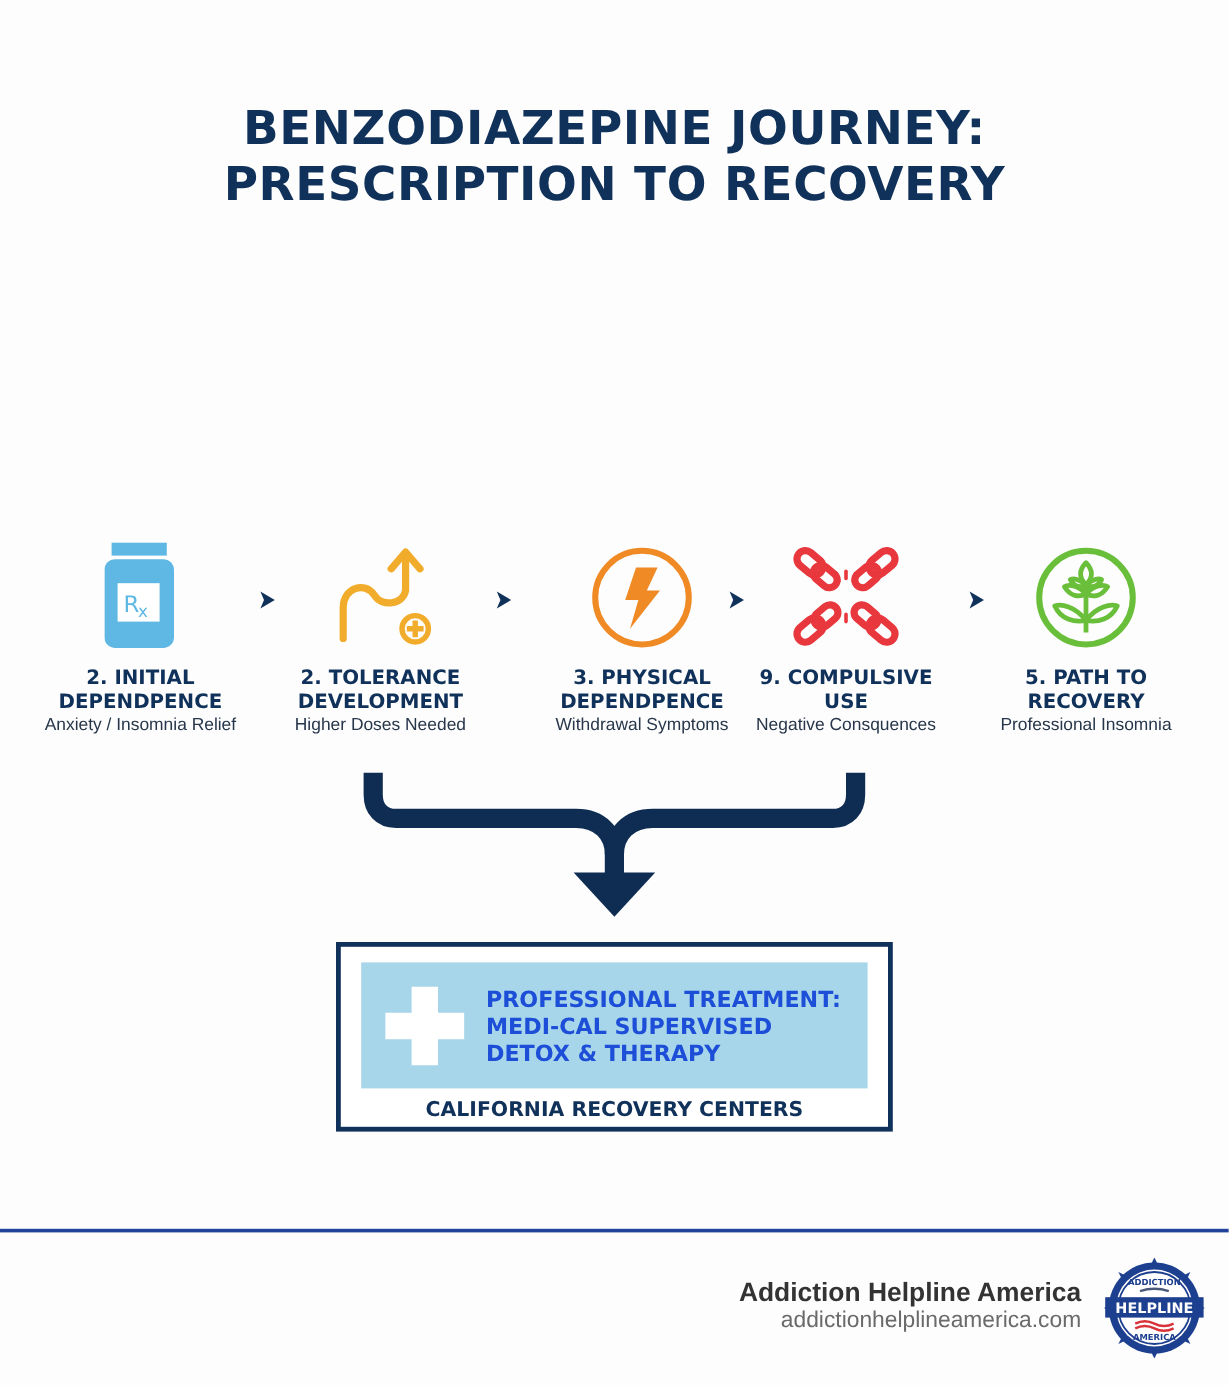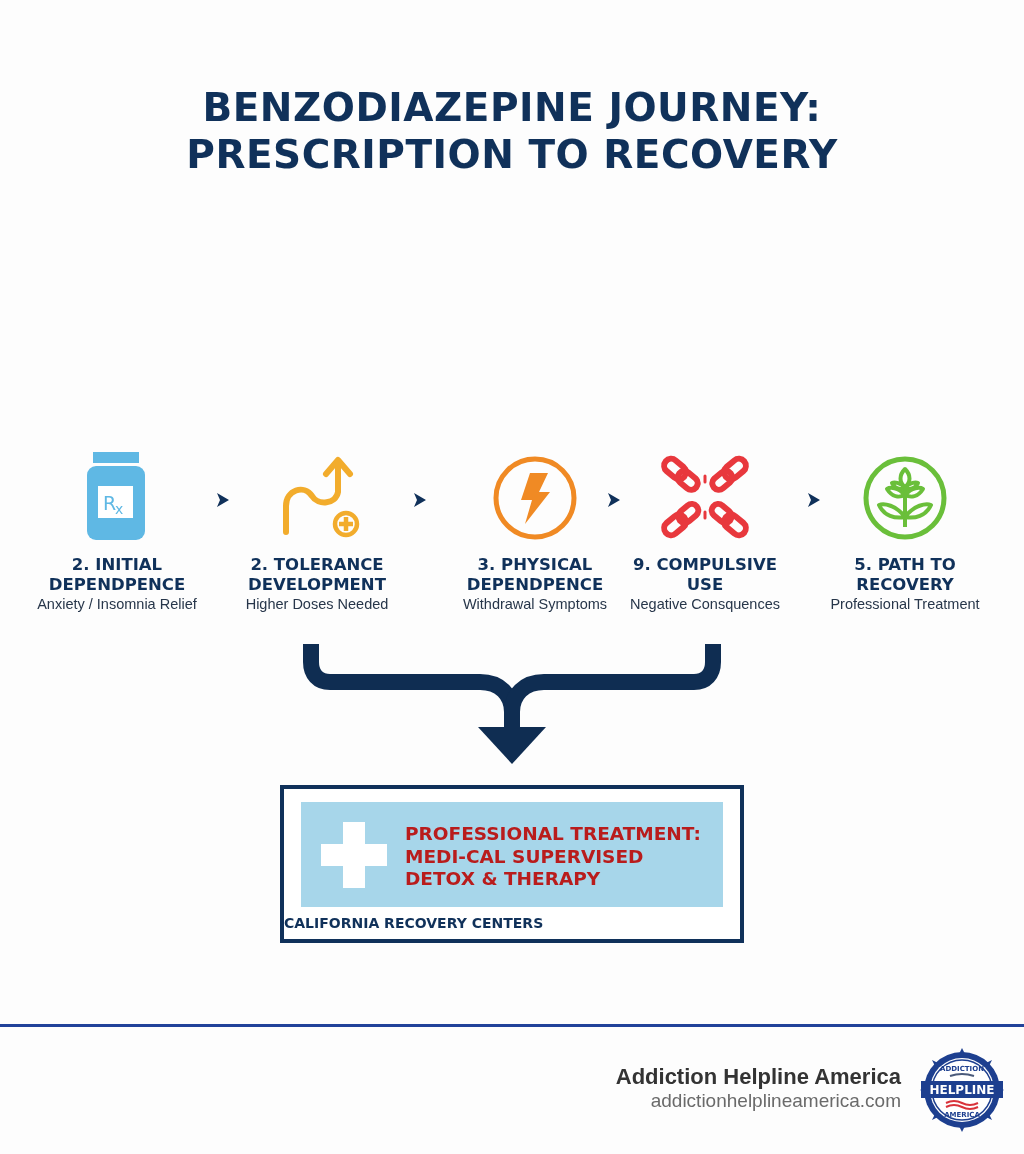--- a/index.html
+++ b/index.html
@@ -31,26 +31,26 @@
       position: absolute; left: 280px; top: 785px; width: 464px; height: 158px;
       border: 4px solid #10315a; background: #ffffff;
     }
     .box .inner {
       position: absolute; left: 17px; top: 13px; width: 422px; height: 105px;
       background: #a7d6ea;
     }
     .box .cross { position: absolute; left: 20px; top: 20px; }
     .box .text {
       position: absolute; left: 104px; top: 21px; font-family: "DejaVu Sans", sans-serif;
-      font-weight: bold; font-size: 18.5px; line-height: 22.5px; color: #b91c1c; white-space: nowrap;
+      font-weight: bold; font-size: 18.5px; line-height: 22.5px; color: #1d4ed8; white-space: nowrap;
     }
     .box .text span { display: block; }
     .box .footer {
-      position: absolute; left: 0; top: 126px; width: 100%; text-align: left;
-      font-family: "DejaVu Sans", sans-serif; font-weight: bold; font-size: 14px; color: #10315a;
+      position: absolute; left: 0; top: 126px; width: 100%; text-align: center;
+      font-family: "DejaVu Sans", sans-serif; font-weight: bold; font-size: 17px; color: #10315a;
     }
 
     .divider { position: absolute; left: 0; top: 1024px; width: 1024px; height: 3px; background: #21429a; }
 
     .brand { position: absolute; right: 123px; top: 1064px; text-align: right; }
     .brand .name { font-family: "Liberation Sans", sans-serif; font-weight: bold; font-size: 22px; color: #333333; line-height: 26px; }
     .brand .url { font-family: Liberation Sans, sans-serif; font-size: 19px; color: #6a6a6a; line-height: 22px; }
 
     .seal { position: absolute; left: 920px; top: 1048px; }
   </style>
@@ -168,21 +168,21 @@
         <path d="M43 33 C48 27 54 27 56 28 C53 34 48 35 43 33 Z"></path>
         <path d="M43 62 C34 50 22 48 17 50 C22 61 33 64 43 62 Z"></path>
         <path d="M43 62 C52 50 64 48 69 50 C64 61 53 64 43 62 Z"></path>
       </g>
     </svg>
   </div>
   <div class="label">
     <span>5. PATH TO</span>
     <span>RECOVERY</span>
   </div>
-  <div class="sub">Professional Treatment</div>
+  <div class="sub">Professional Insomnia</div>
 </div>
 
 <svg class="merge" width="430" height="130" viewBox="0 0 430 130">
   <path d="M11 4 L11 22 C11 34 18 42 30 42 L180 42 C200 42 212 55 212 72 L212 90" fill="none" stroke="#0f2d52" stroke-width="16"></path>
   <path d="M413 4 L413 22 C413 34 406 42 394 42 L244 42 C224 42 212 55 212 72" fill="none" stroke="#0f2d52" stroke-width="16"></path>
   <path d="M178 87 L246 87 L212 124 Z" fill="#0f2d52"></path>
 </svg>
 
 <div class="box">
   <div class="inner">

